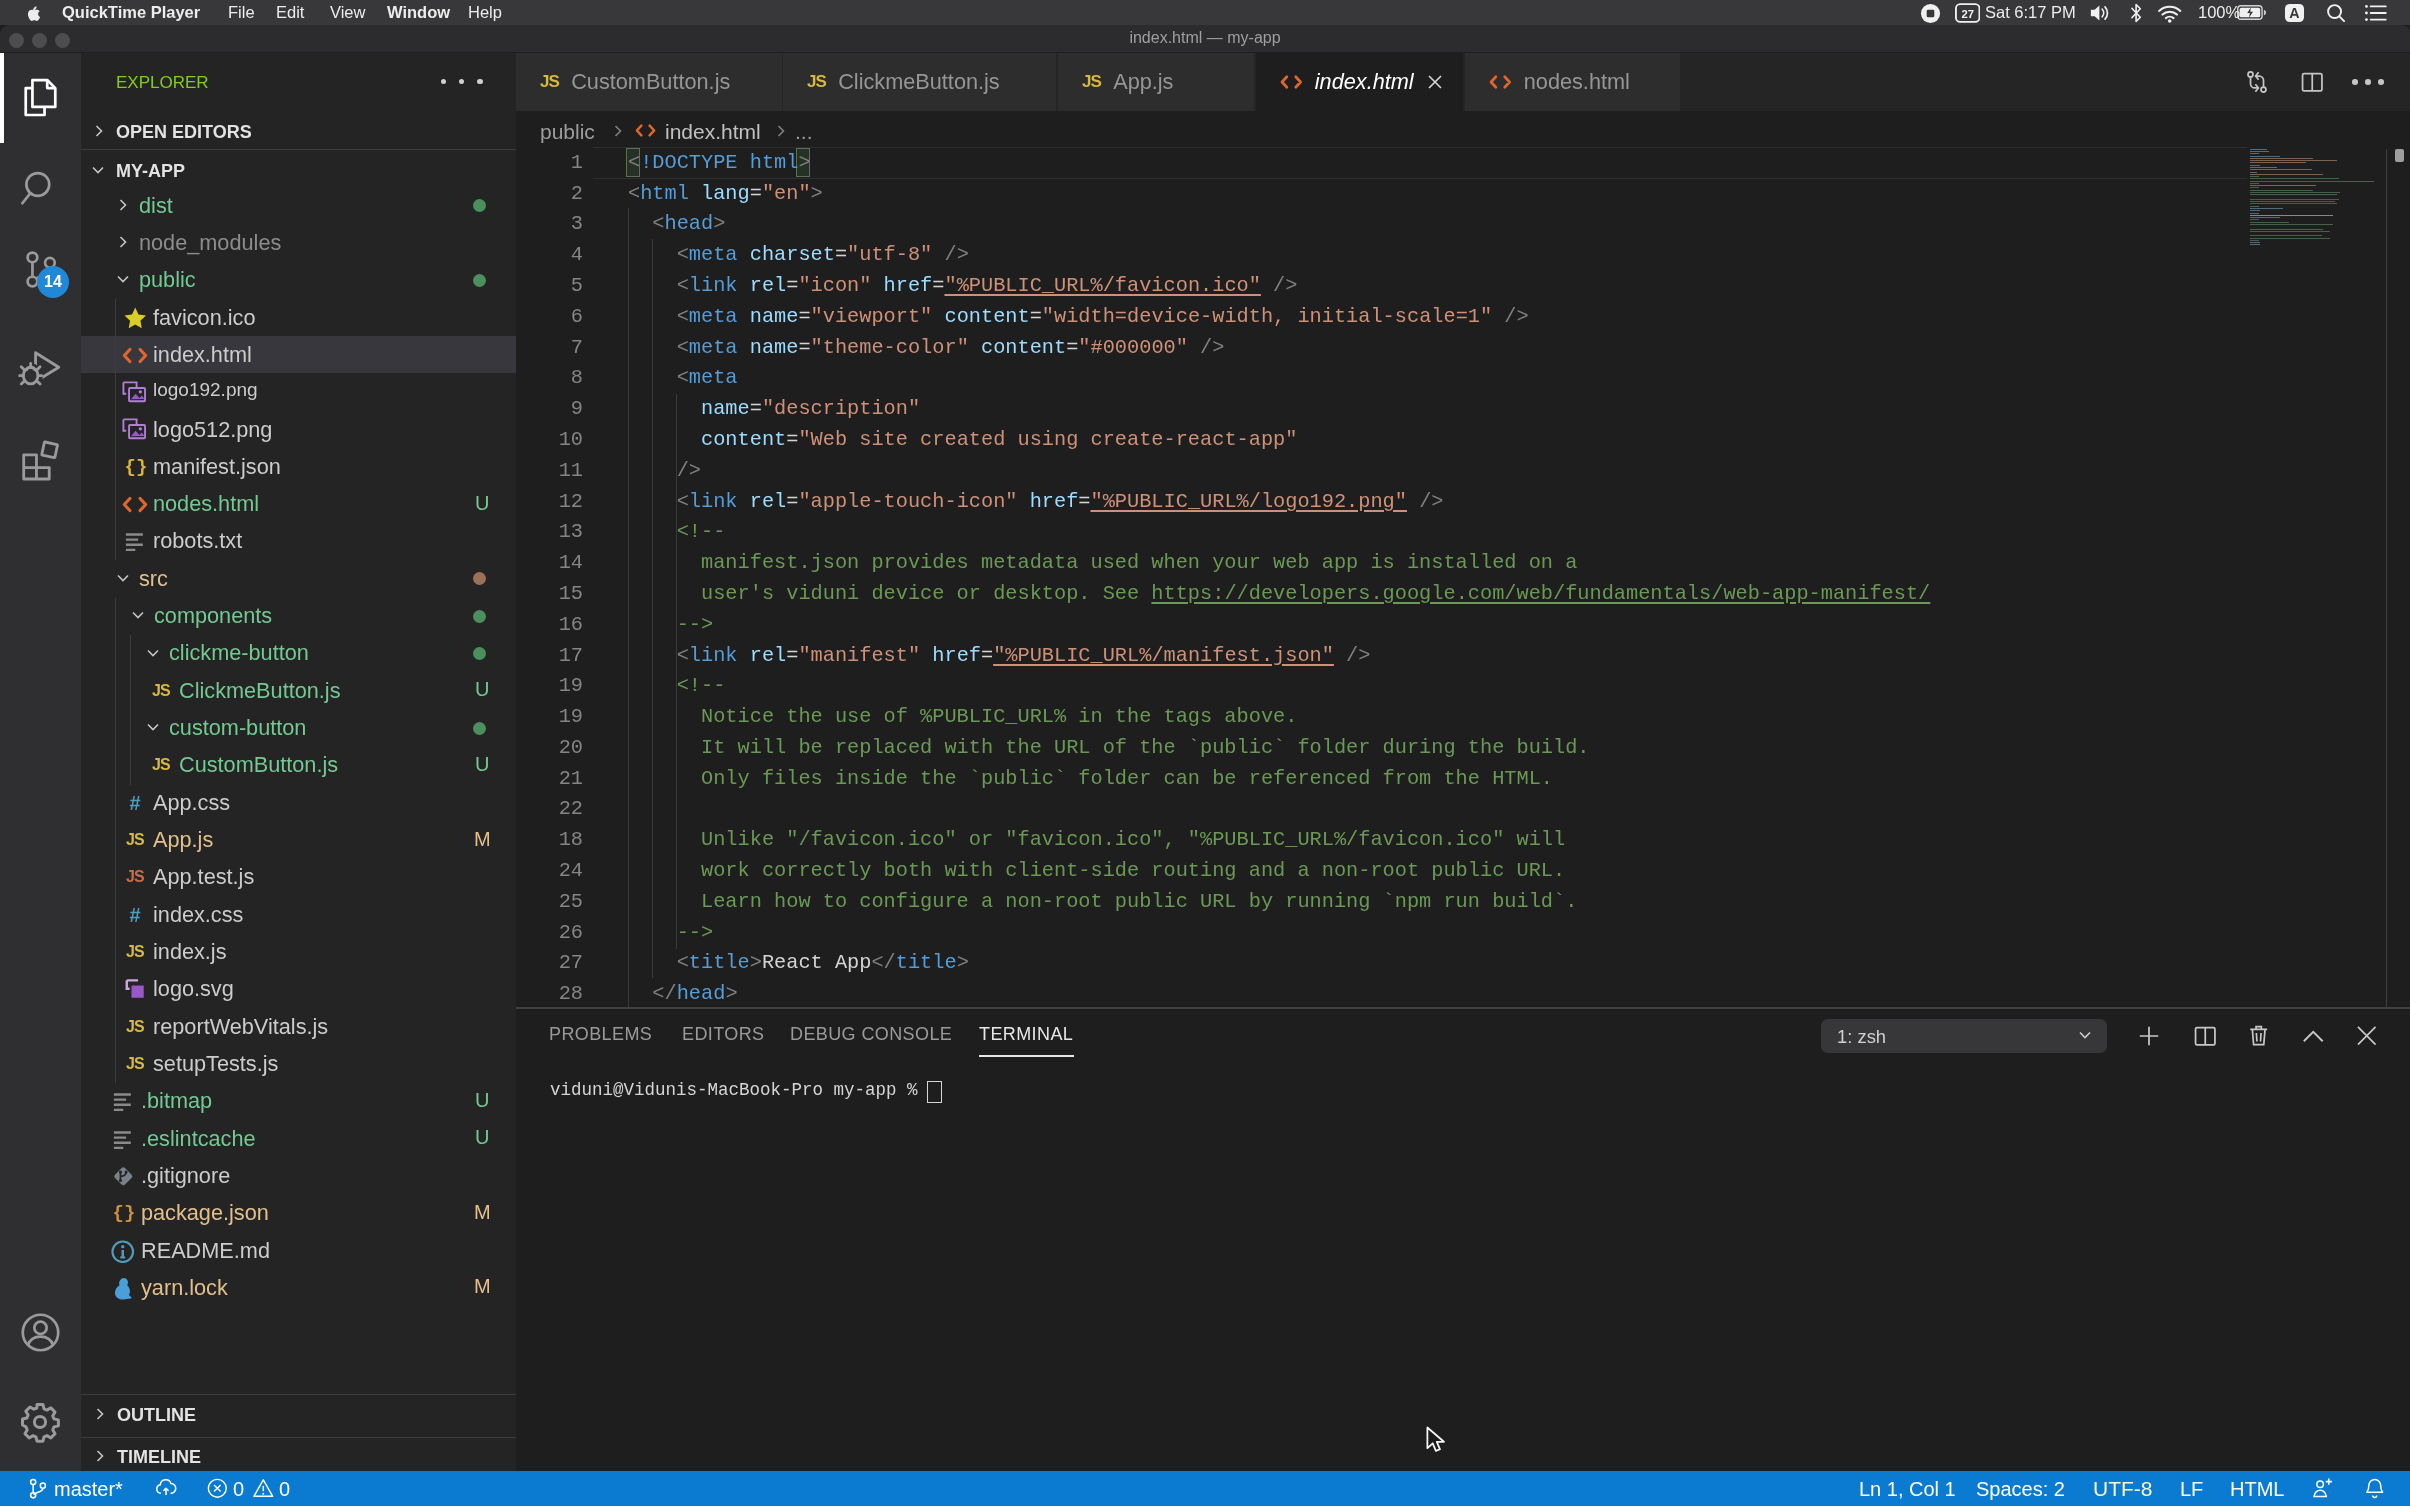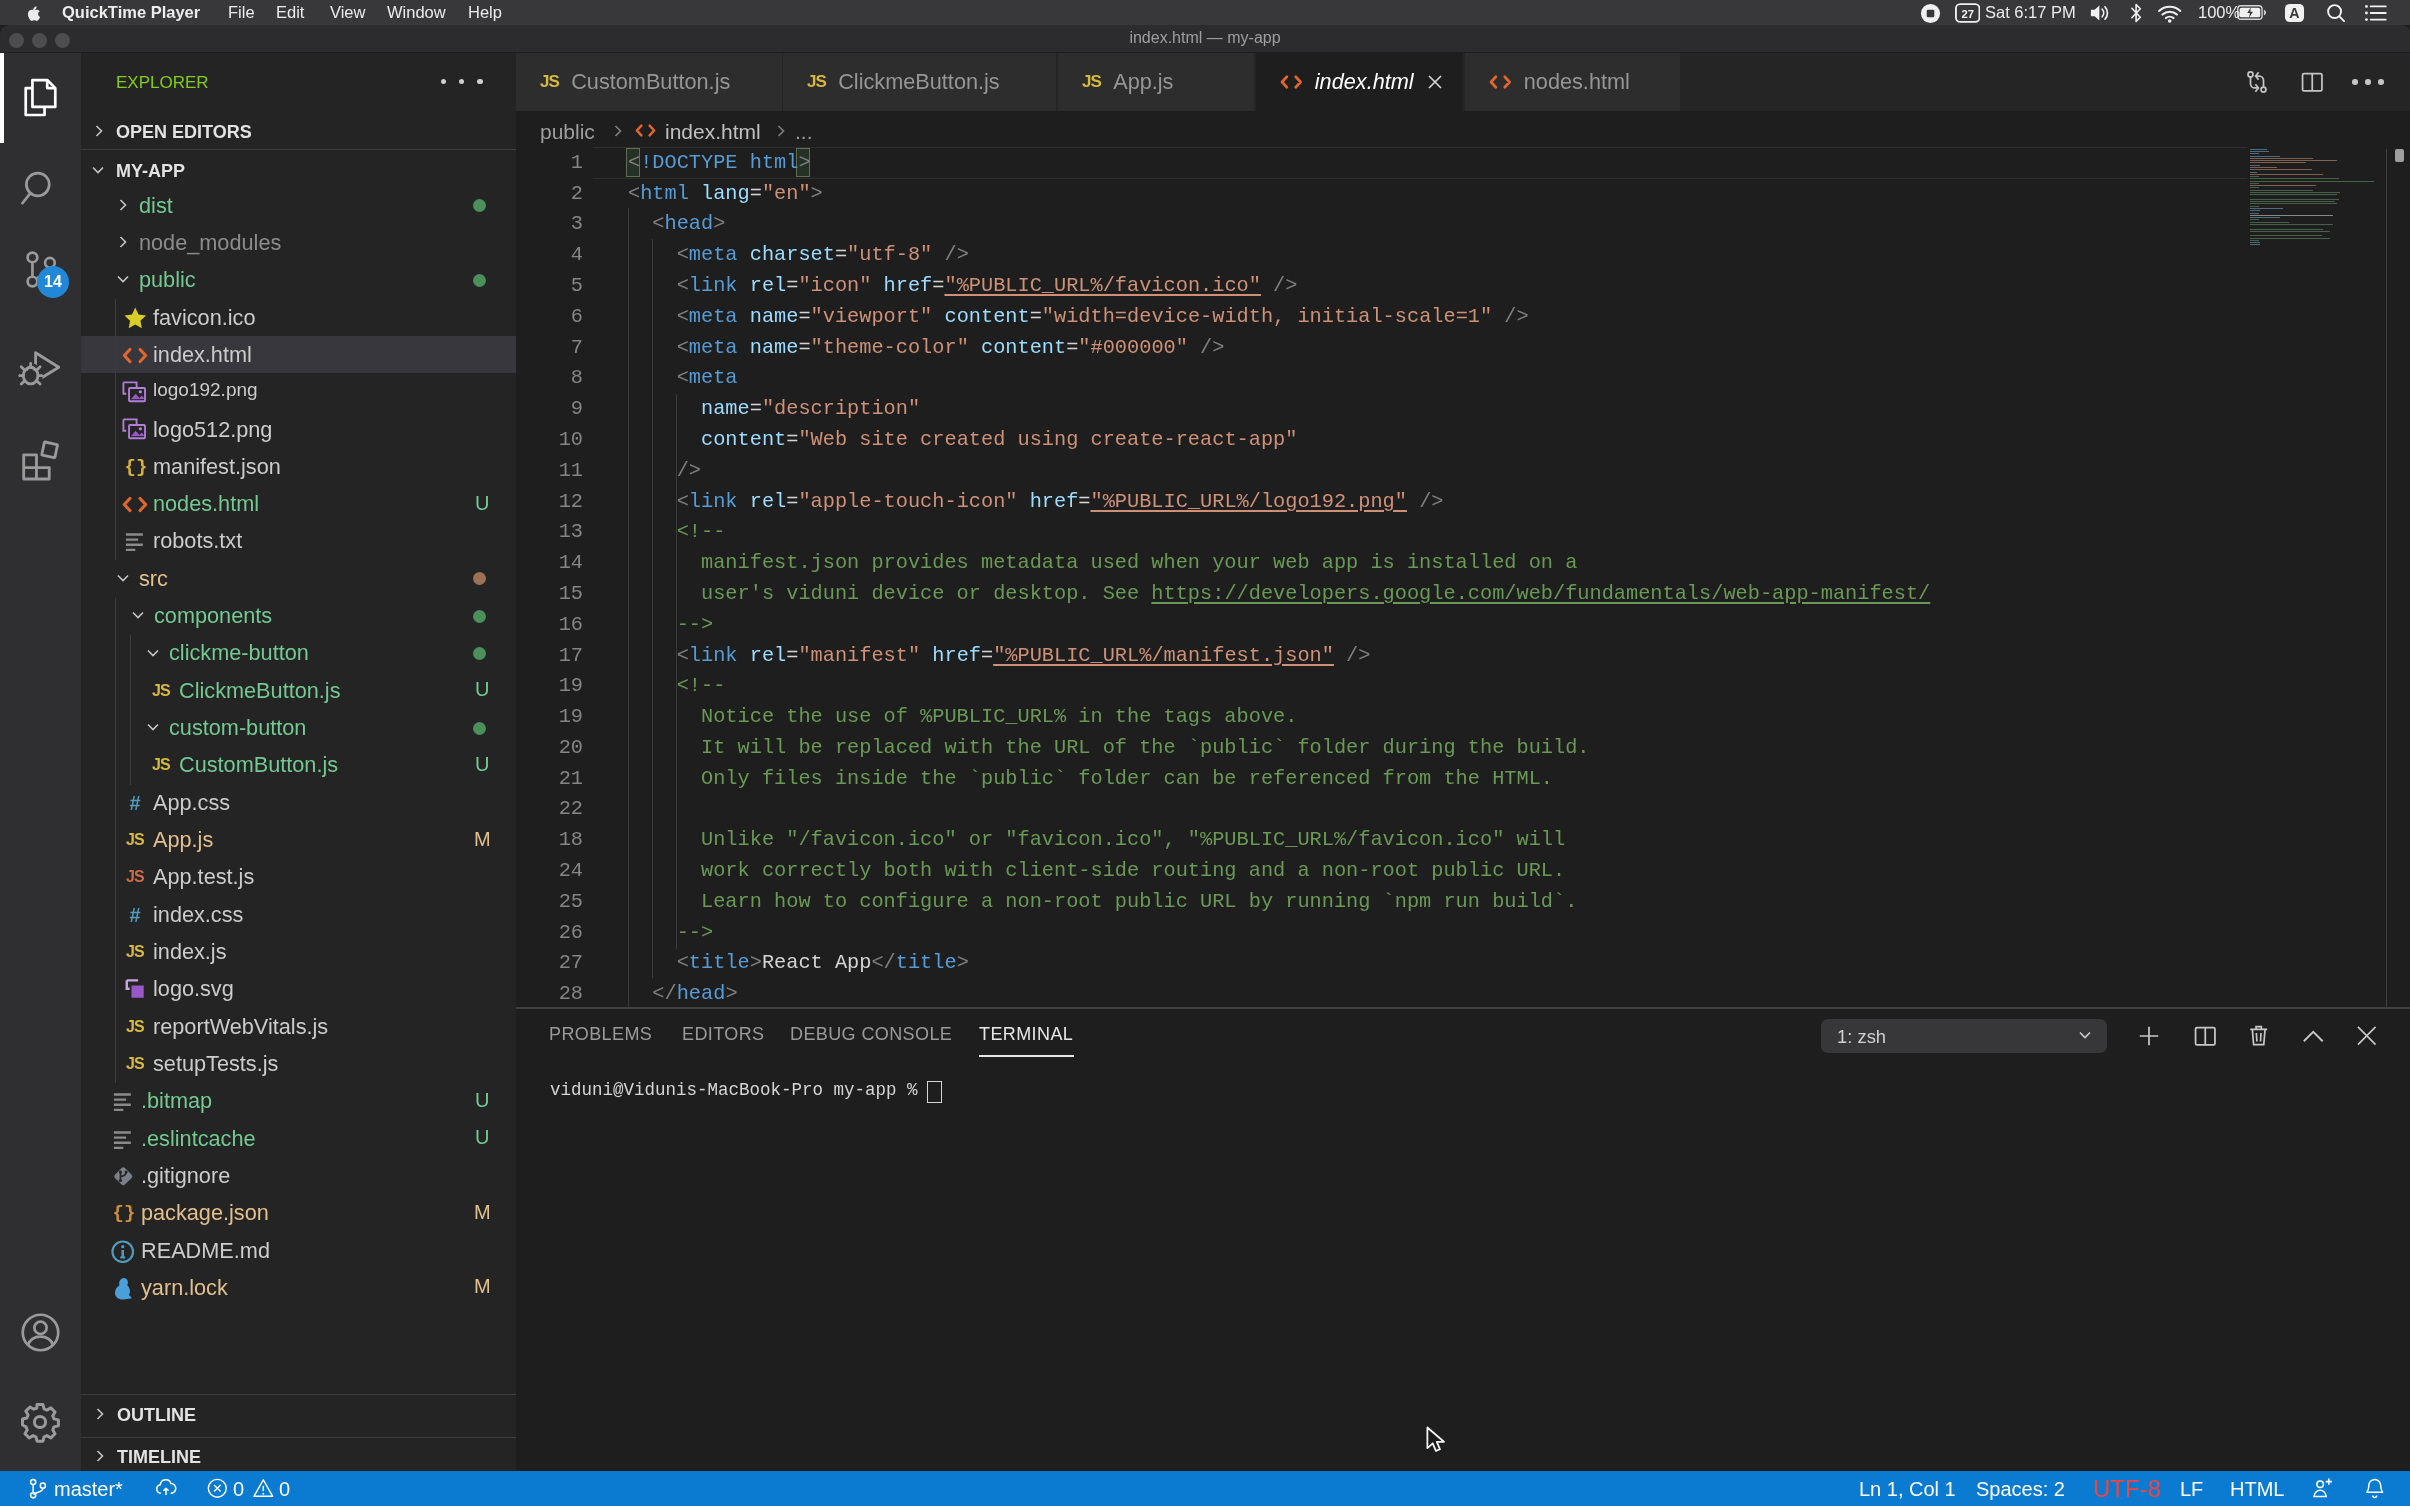--- a/index.html
+++ b/index.html
@@ -17,21 +17,21 @@
 </style></head><body>
 
 <div class="ab" style="left:0;top:0;width:2411px;height:25.4px;background:#38383a"></div>
 <svg class="ab" style="left:24.5px;top:4.7px" width="16" height="17" viewBox="0 0 17 18">
     <path fill="#ececec" d="M11.4 4.3c.8-1 .9-2.4.8-2.9-.9.1-2 .7-2.6 1.5-.6.7-1 1.8-.8 2.8 1 .1 2-.5 2.6-1.4zM13.9 9.5c0-2 1.6-2.9 1.7-3-1-1.4-2.4-1.6-2.9-1.6-1.2-.1-2.4.7-3 .7-.6 0-1.6-.7-2.6-.7-1.3 0-2.6.8-3.3 2-1.4 2.4-.4 6 1 8 .7 1 1.5 2.1 2.5 2  1-.1 1.4-.7 2.6-.7 1.2 0 1.5.7 2.6.7 1.1 0 1.8-1 2.4-2 .8-1.1 1.1-2.2 1.1-2.3-.1-.1-2.1-.9-2.1-3.1z"></path>
   </svg>
 <div class="ab" style="left:62px;top:1.9px;height:21.7px;line-height:21.7px;font-size:16.5px;font-weight:700;color:#ececec">QuickTime Player</div>
 <div class="ab" style="left:228px;top:1.9px;height:21.7px;line-height:21.7px;font-size:16.5px;font-weight:400;color:#ececec">File</div>
 <div class="ab" style="left:276px;top:1.9px;height:21.7px;line-height:21.7px;font-size:16.5px;font-weight:400;color:#ececec">Edit</div>
 <div class="ab" style="left:330px;top:1.9px;height:21.7px;line-height:21.7px;font-size:16.5px;font-weight:400;color:#ececec">View</div>
-<div class="ab" style="left:387px;top:1.9px;height:21.7px;line-height:21.7px;font-size:16.5px;font-weight:400;color:#ececec">Window</div>
+<div class="ab" style="left:387px;top:1.9px;height:21.7px;line-height:21.7px;font-size:16.5px;font-weight:700;color:#ececec">Window</div>
 <div class="ab" style="left:468px;top:1.9px;height:21.7px;line-height:21.7px;font-size:16.5px;font-weight:400;color:#ececec">Help</div>
 <svg class="ab" style="left:1920px;top:2.8px" width="21" height="21" viewBox="0 0 22 22">
     <circle cx="11" cy="11" r="10" fill="#f0f0f0"></circle>
     <rect x="7" y="7" width="8" height="8" rx="1.5" fill="#38383a"></rect>
   </svg>
 <svg class="ab" style="left:1955px;top:2.8px" width="25.4" height="20" viewBox="0 0 27 21">
     <rect x="1" y="1" width="25" height="19" rx="4.5" fill="none" stroke="#f0f0f0" stroke-width="2"></rect>
     <text x="13.5" y="15.5" font-family="Liberation Sans" font-size="12" font-weight="700" fill="#f0f0f0" text-anchor="middle">27</text>
   </svg>
 <div class="ab" style="left:1985px;top:1.9px;height:21.7px;line-height:21.7px;font-size:16.5px;font-weight:400;color:#ececec">Sat 6:17 PM</div>
@@ -573,21 +573,21 @@
   </svg>
 <div class="ab" style="left:233px;top:1476px;height:26px;line-height:26px;font-size:20px;color:#ffffff">0</div>
 <svg class="ab" style="left:252px;top:1477px" width="22.6" height="22.6" viewBox="0 0 24 24">
     <path d="M12 3 22 20.5H2z" fill="none" stroke="#ffffff" stroke-width="1.5" stroke-linejoin="round"></path>
     <path d="M12 9.5v5.5" stroke="#ffffff" stroke-width="1.6"></path>
     <circle cx="12" cy="17.8" r="1" fill="#ffffff"></circle>
   </svg>
 <div class="ab" style="left:279px;top:1476px;height:26px;line-height:26px;font-size:20px;color:#ffffff">0</div>
 <div class="ab" style="left:1859px;top:1476px;height:26px;line-height:26px;font-size:20px;color:#ffffff">Ln 1, Col 1</div>
 <div class="ab" style="left:1976px;top:1476px;height:26px;line-height:26px;font-size:20px;color:#ffffff">Spaces: 2</div>
-<div class="ab" style="left:2093px;top:1476px;height:26px;line-height:26px;font-size:24px;color:#ef4444">UTF-8</div>
+<div class="ab" style="left:2093px;top:1476px;height:26px;line-height:26px;font-size:21px;color:#fef9c3">UTF-8</div>
 <div class="ab" style="left:2180px;top:1476px;height:26px;line-height:26px;font-size:20px;color:#ffffff">LF</div>
 <div class="ab" style="left:2230px;top:1476px;height:26px;line-height:26px;font-size:20px;color:#ffffff">HTML</div>
 <svg class="ab" style="left:2310px;top:1476px" width="25.4" height="24.5" viewBox="0 0 24 24">
     <g fill="none" stroke="#ffffff" stroke-width="1.5">
       <circle cx="9.5" cy="8" r="3.2"></circle>
       <path d="M3.5 20c.8-4 3-6 6-6s5.2 2 6 6zM15 5.5h6M18 2.5v6"></path>
     </g>
   </svg>
 <svg class="ab" style="left:2363px;top:1476px" width="23.5" height="24.5" viewBox="0 0 24 24">
     <g fill="none" stroke="#ffffff" stroke-width="1.5">

